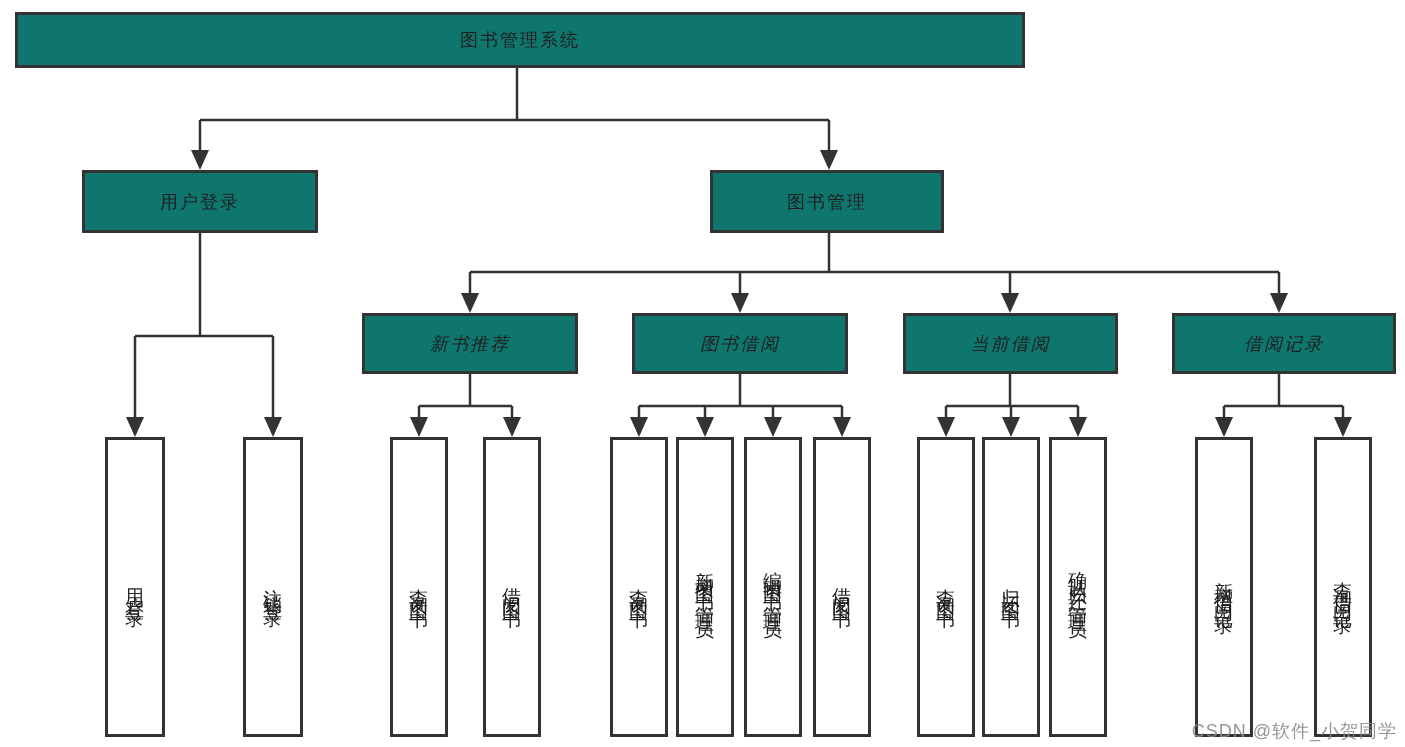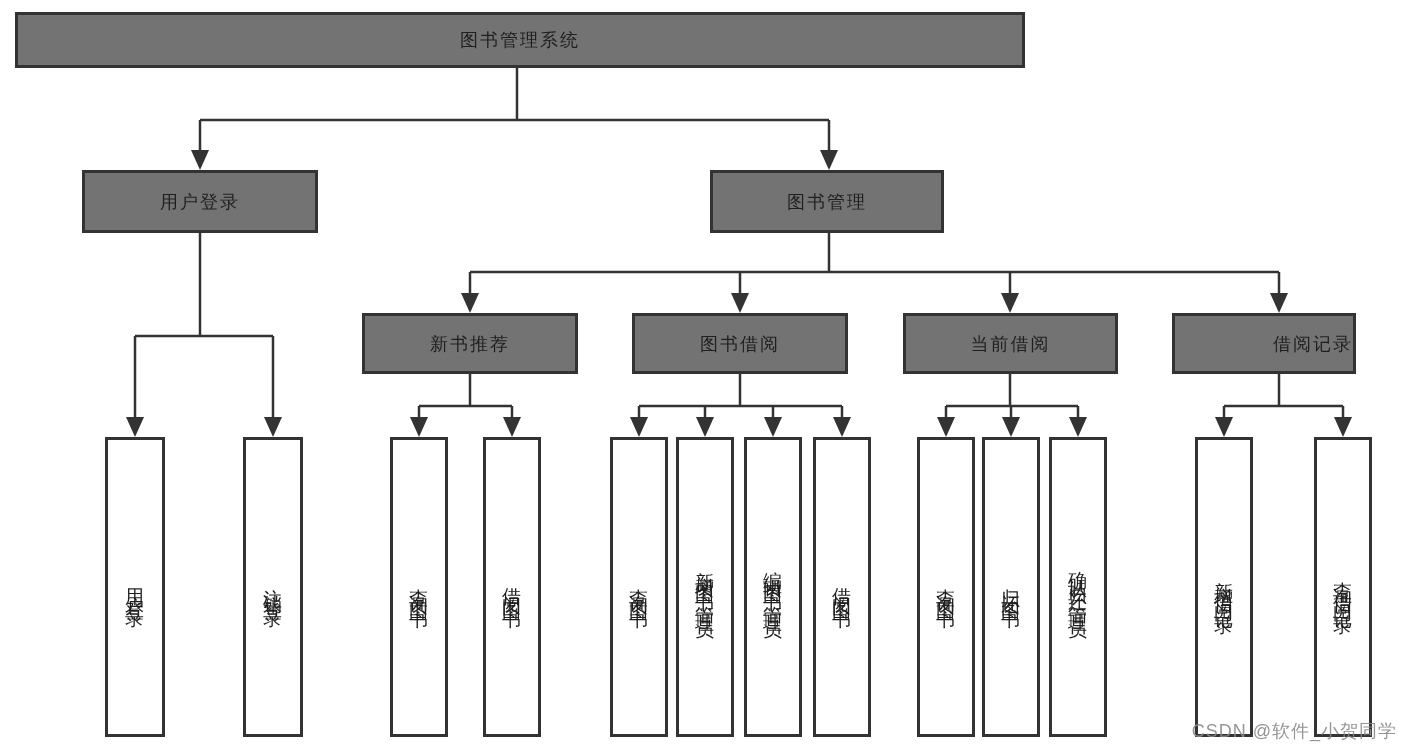--- a/index.html
+++ b/index.html
@@ -19,21 +19,21 @@
     position: absolute;
     left: 0; top: 0;
     width: 1405px;
     height: 747px;
     pointer-events: none;
   }
   .hbox {
     position: absolute;
     box-sizing: border-box;
     border: 3px solid #333333;
-    background: #737373;
+    background: #0f766e;
     display: flex;
     align-items: center;
     justify-content: center;
     font-size: 18px;
     letter-spacing: 2px;
     color: #1f1f1f;
     z-index: 2;
   }
   .vbox {
     position: absolute;
@@ -53,25 +53,25 @@
     text-orientation: mixed;
     font-size: 19px;
     letter-spacing: 7px;
     line-height: 1;
     color: #1f1f1f;
     white-space: nowrap;
   }
   .root    { left: 15px;  top: 12px;  width: 1010px; height: 56px; }
   .l2a     { left: 82px;  top: 170px; width: 236px;  height: 63px; }
   .l2b     { left: 710px; top: 170px; width: 234px;  height: 63px; }
-  .l3      { top: 313px;  height: 61px; }
+  .l3      { top: 313px;  height: 61px; font-style: italic; }
   .l3a     { left: 362px;  width: 216px; }
   .l3b     { left: 632px;  width: 216px; }
   .l3c     { left: 903px;  width: 215px; }
-  .l3d     { left: 1172px; width: 184px; justify-content: flex-end; }
+  .l3d     { left: 1172px; width: 224px; }
   .g1a { left: 105px;  width: 60px; }
   .g1b { left: 243px;  width: 60px; }
   .g2a { left: 390px; }
   .g2b { left: 483px; }
   .g3a { left: 610px; }
   .g3b { left: 676px; }
   .g3c { left: 744px; }
   .g3d { left: 813px; }
   .g4a { left: 917px; }
   .g4b { left: 982px; }

